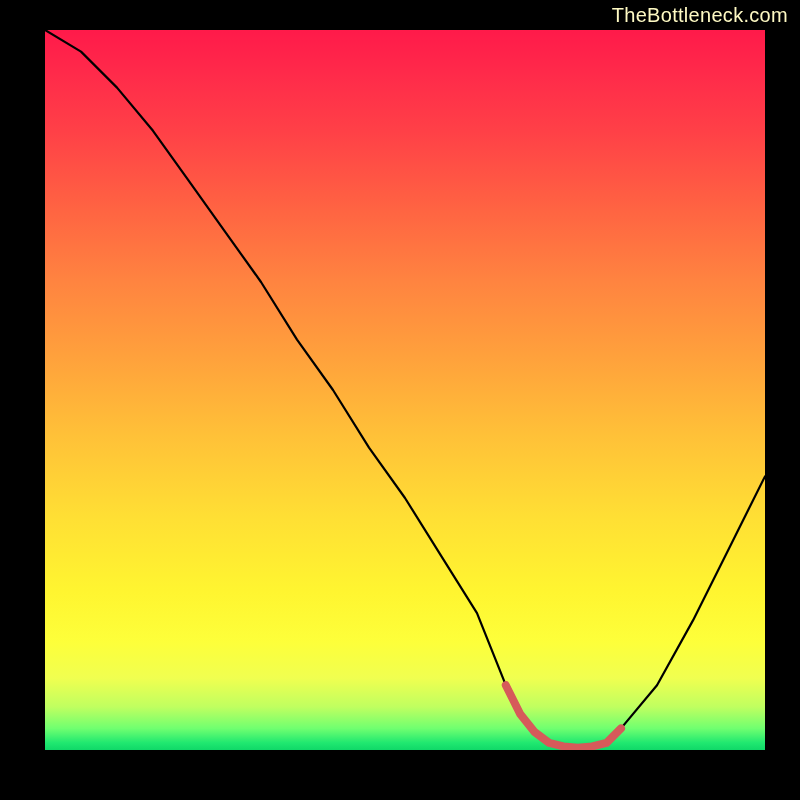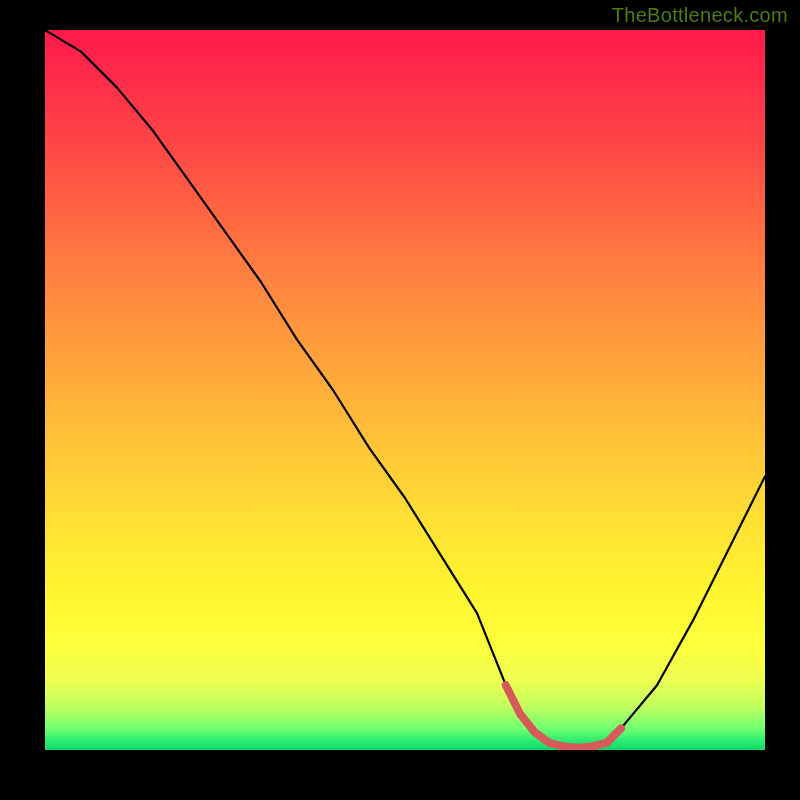--- a/index.html
+++ b/index.html
@@ -8,21 +8,21 @@
     background: #000;
     width: 800px;
     height: 800px;
     position: relative;
     font-family: Arial, sans-serif;
   }
   .watermark {
     position: absolute;
     top: 4px;
     right: 12px;
-    color: #4d7c0f;
+    color: #fef9c3;
     font-size: 20px;
     font-weight: 500;
     z-index: 10;
     letter-spacing: 0.3px;
   }
   .plot-area {
     position: absolute;
     left: 45px;
     top: 30px;
     width: 720px;

